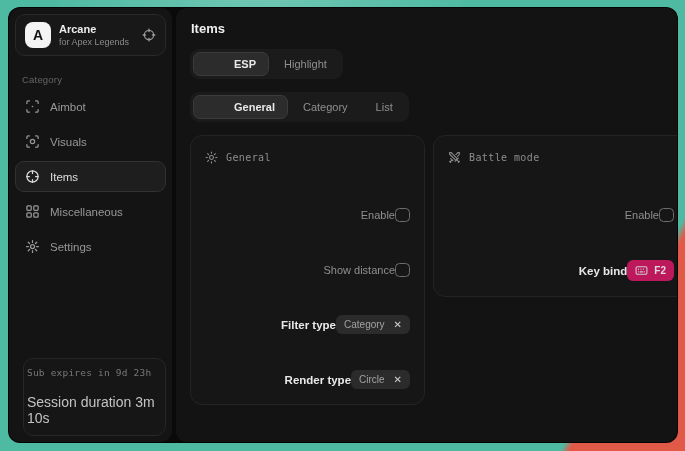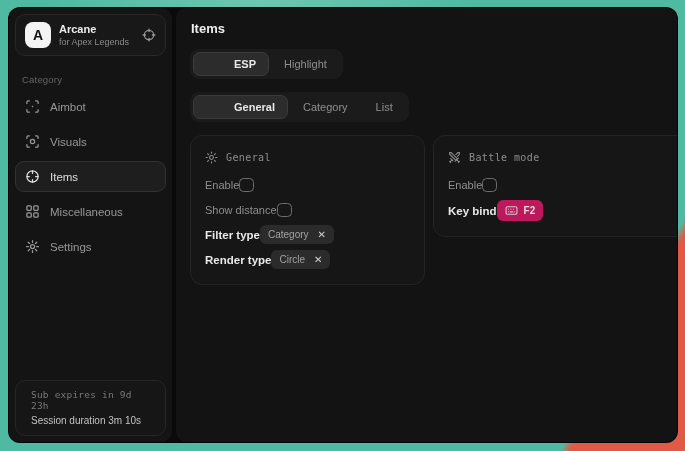--- a/index.html
+++ b/index.html
@@ -53,27 +53,27 @@
   .nav-item{
     display:flex;align-items:center;gap:10px;
     margin:2px 6px;padding:7px 9px;
     border:1px solid transparent;border-radius:9px;
     color:#989898;font-size:11.5px;cursor:pointer;text-align:right;
   }
   .nav-item.active{
     background:#1e1e1e;border-color:#323232;color:#dedede;
   }
   .side-footer{
-    position:absolute;left:6px;right:6px;bottom:6px;
+    position:absolute;left:14px;right:6px;bottom:6px;
     border:1px solid #272727;border-radius:10px;
     background:#161616;
-    padding:8px 15px 9px;
+    padding:8px 3px 9px;
   }
   .foot-line1{font-family:"DejaVu Sans Mono",monospace;font-size:9.5px;color:#787878;letter-spacing:.2px;}
-  .foot-line2{font-size:10px;color:#c3c3c3;margin-top:4px;}
+  .foot-line2{font-size:14px;color:#c3c3c3;margin-top:16px;}
   
   .main{
     flex:1;background:#131313;border-radius:11px;
     padding:13px 14px;position:relative;
   }
   .page-title{font-size:13px;font-weight:700;color:#efefef;margin-left:1px;}
   .tab-group{
     display:inline-flex;align-items:center;gap:2px;
     background:#1b1b1b;border-radius:9px;padding:3px;
     margin-top:13px;
@@ -91,22 +91,22 @@
   }
   .panel.general{width:235px;}
   .panel.battle{width:256px;}
   .panel-header{
     display:flex;align-items:center;gap:8px;
     padding:7px 1px 8px;
     font-family:"DejaVu Sans Mono",monospace;
     font-size:10px;color:#8d8d8d;letter-spacing:.4px;
   }
   .row{
-    display:flex;align-items:center;justify-content:flex-start;
-    min-height:25px;padding:3px 1px;
+    display:flex;align-items:center;justify-content:flex-end;
+    min-height:25px;padding:3px 1px;margin-top:30px;
   }
   .lbl-dim{font-size:11px;color:#8f8f8f;}
   .lbl-strong{font-size:11.5px;color:#e9e9e9;font-weight:600;}
   .checkbox{
     width:15px;height:14px;
     border:1.6px solid #6d6d6d;border-radius:4.5px;
     background:transparent;cursor:pointer;flex:0 0 15px;
   }
   .select-pill{
     display:flex;align-items:center;gap:9px;

